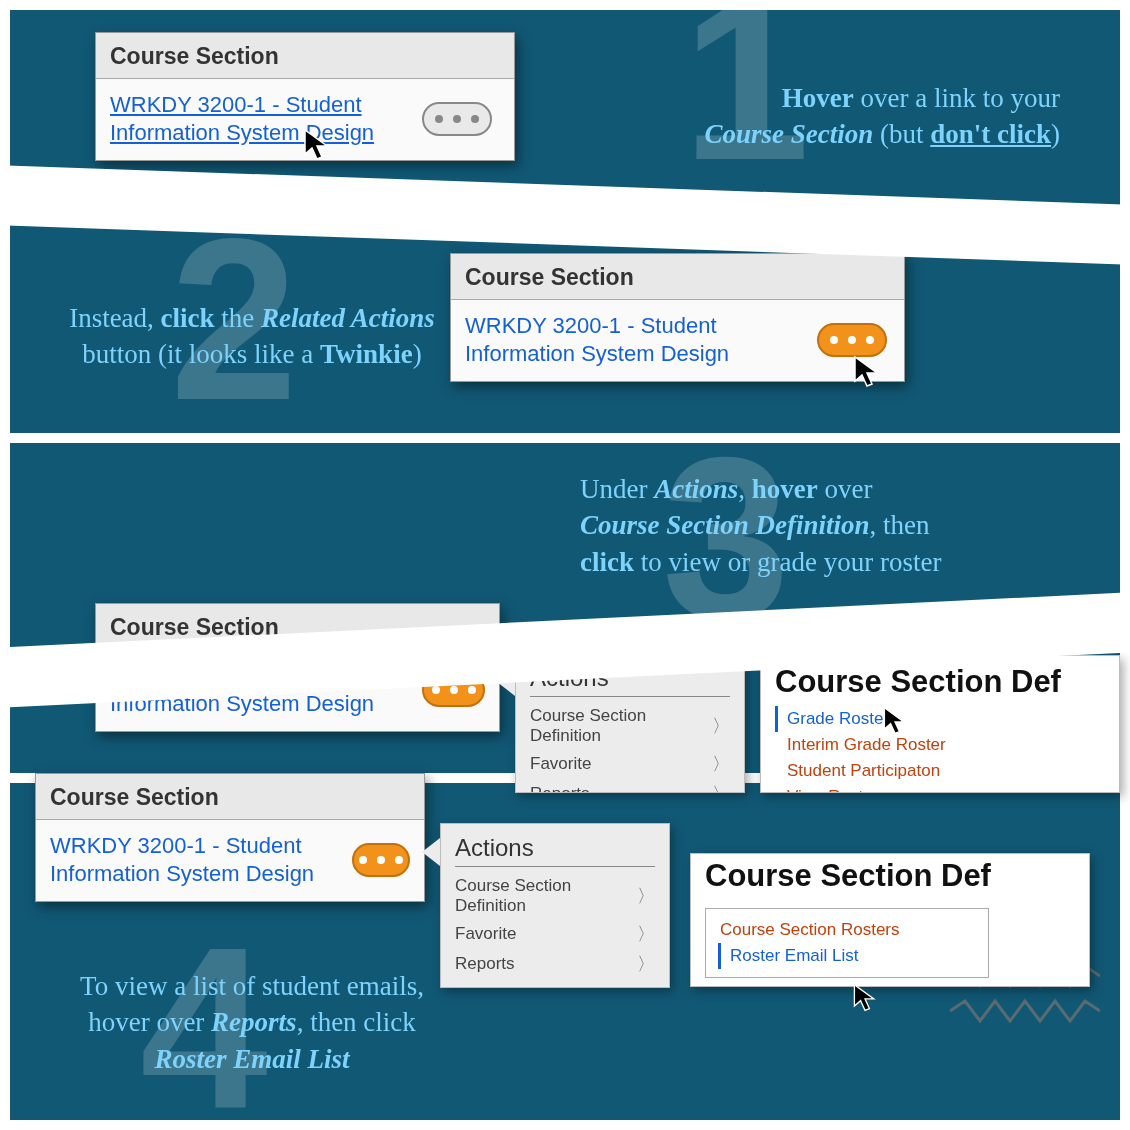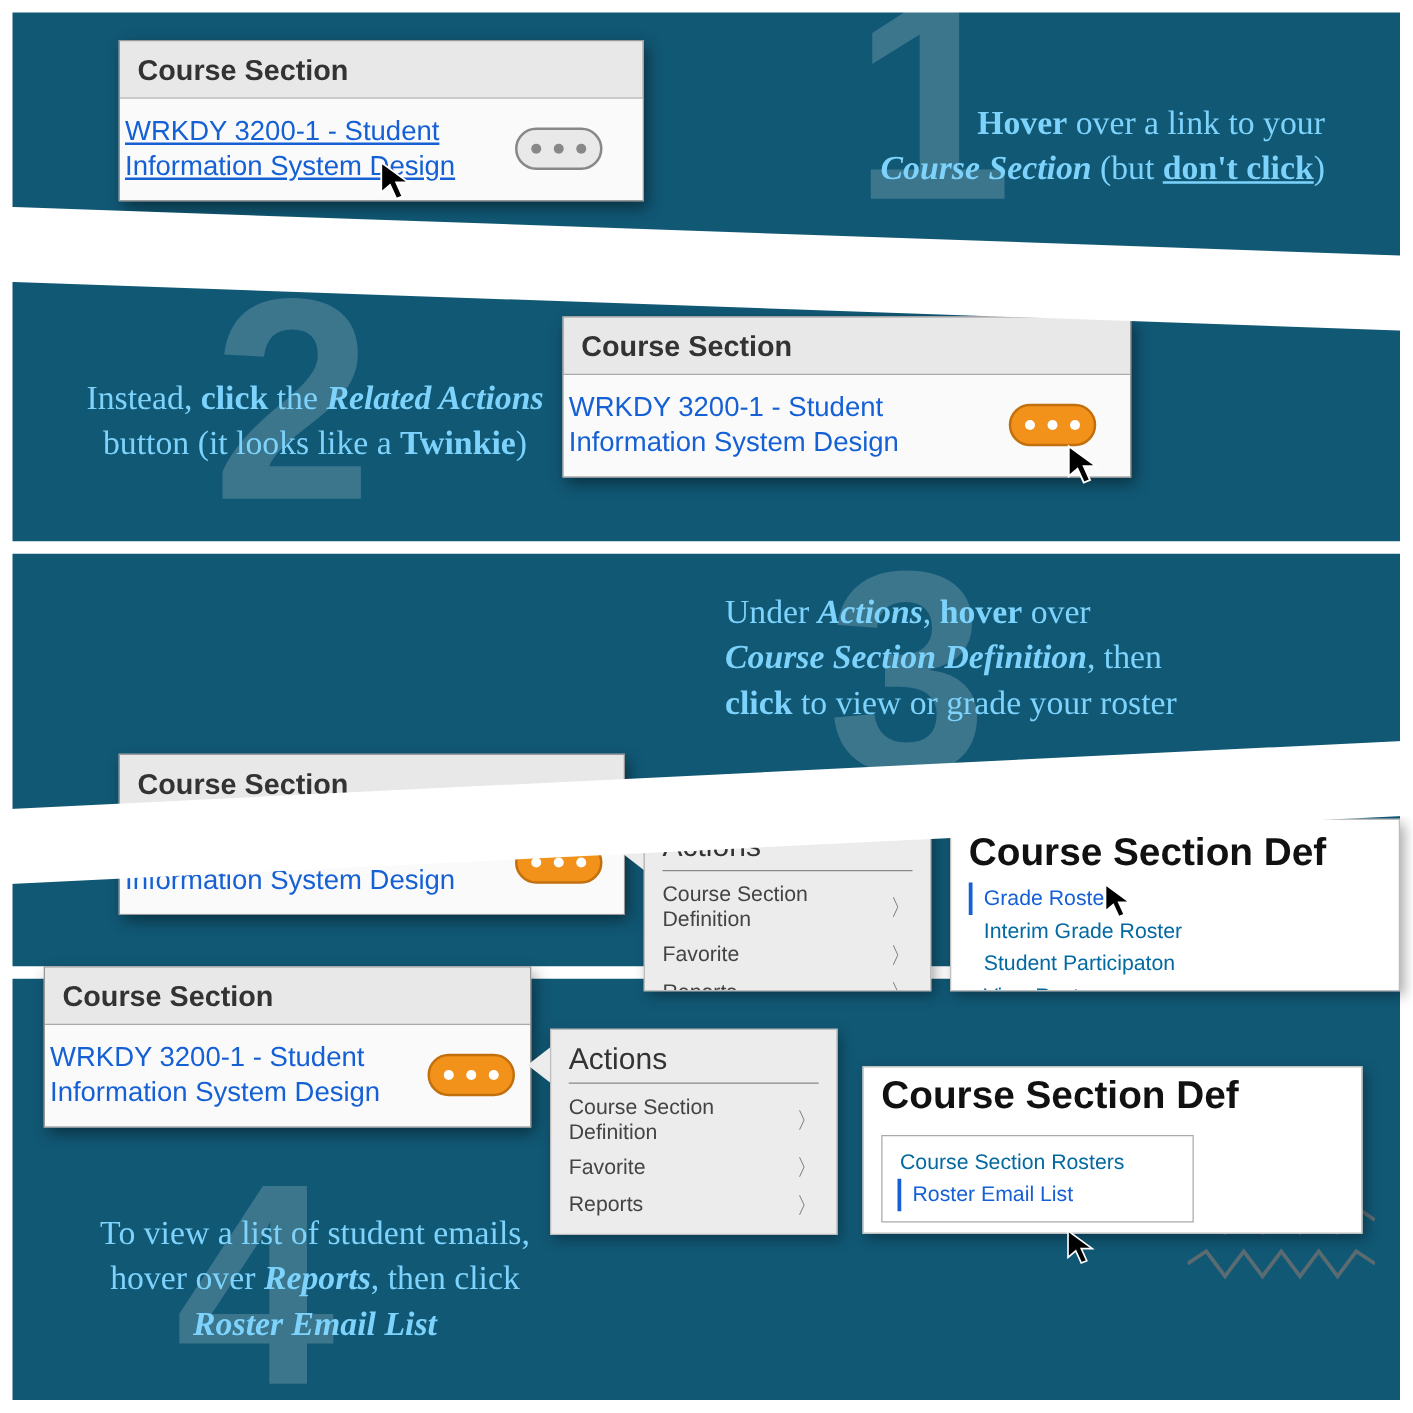--- a/index.html
+++ b/index.html
@@ -67,21 +67,21 @@
   }
   .card-header {
     padding: 10px 14px 8px;
     font-weight: 600;
     font-size: 23px;
     color: #333;
     border-bottom: 1px solid #aaa;
   }
   .card-body {
     background: #fafafa;
-    padding: 12px 4px 14px;
+    padding: 12px 14px 14px;
     display: flex;
     align-items: center;
     gap: 12px;
   }
   .course-link {
     color: #1560d4;
     font-size: 22px;
     line-height: 1.25;
     text-decoration: none;
   }
@@ -153,21 +153,21 @@
   }
   .sub-heading {
     font-size: 31px;
     font-weight: 700;
     color: #111;
     white-space: nowrap;
     margin-bottom: 6px;
   }
   .sub-item {
     font-size: 17px;
-    color: #0369a1;
+    color: #c2410c;
     padding: 3px 0 3px 12px;
   }
   .sub-item.sel {
     color: #1560d4;
     border-left: 3px solid #1560d4;
     padding-left: 9px;
   }
   .sub-box {
     border: 1px solid #aaa;
     padding: 8px 12px;
@@ -308,21 +308,21 @@
         <span class="chev">〉</span>
       </div>
     <div class="actions-item">
         <span>Reports</span>
         <span class="chev">〉</span>
       </div>
   </div>
 
   <div class="submenu" style="top:70px; left:680px; width:400px; padding-top:4px;">
     <div class="sub-heading" style="margin-bottom:14px;">Course Section Def</div>
-    <div class="sub-box" style="width:250px;">
+    <div class="sub-box" style="width:284px;">
       <div class="sub-item" style="padding-left:2px;">Course Section Rosters</div>
       <div class="sub-item sel">Roster Email List</div>
     </div>
   </div>
   <svg class="cursor" style="top:200px; left:842px;" width="26" height="30" viewBox="0 0 28 34">
     <path d="M2 2 L2 26 L9 20 L14 31 L19 29 L14 18 L24 18 Z" fill="#000" stroke="#fff" stroke-width="1.5"></path>
   </svg>
 
   <svg class="zigzag" style="top:180px; left:940px;" width="150" height="26">
     <polyline points="0,13 15,3 30,23 45,3 60,23 75,3 90,23 105,3 120,23 135,3 150,13" fill="none" stroke="#5b6b72" stroke-width="3"></polyline>

